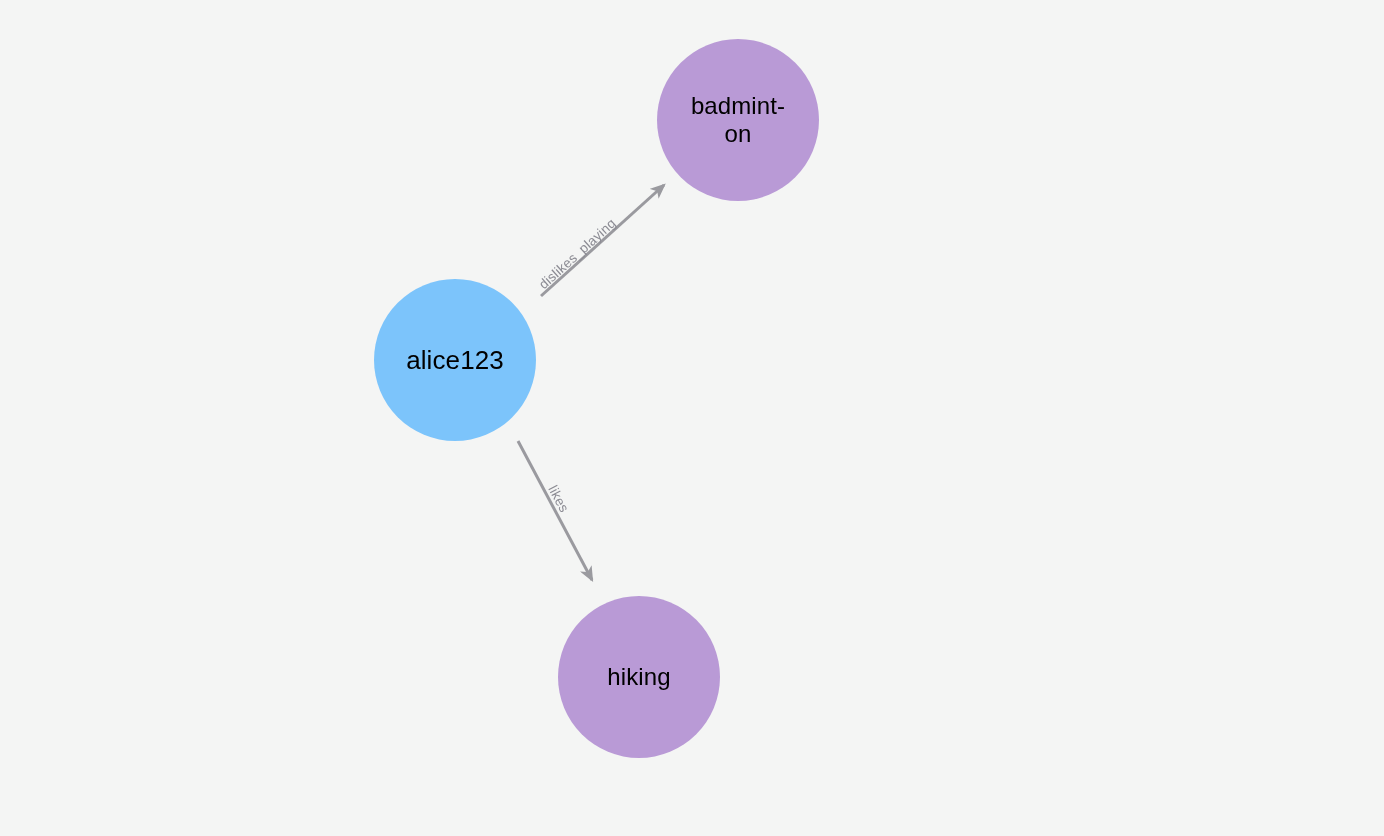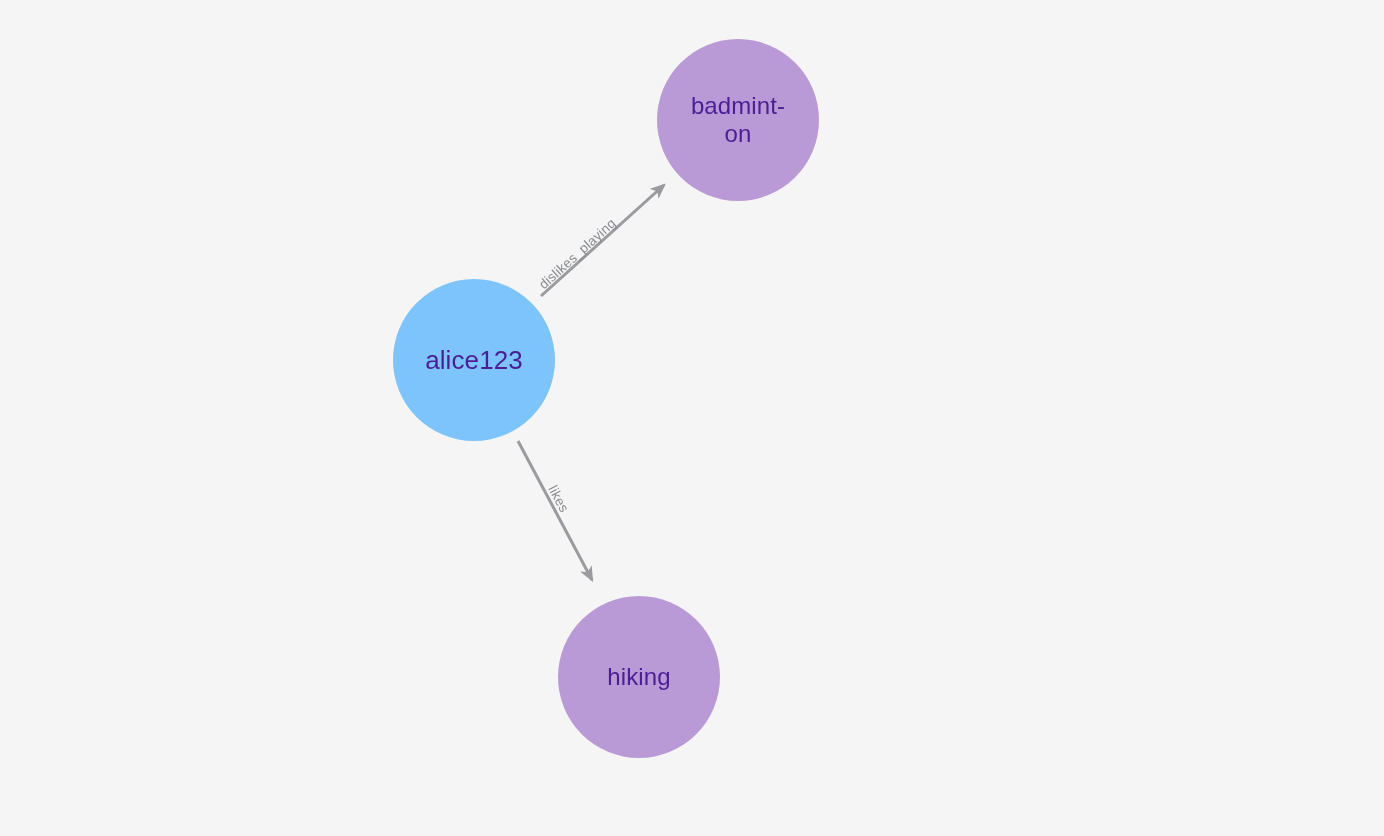--- a/index.html
+++ b/index.html
@@ -30,21 +30,21 @@
     position: absolute;
     border-radius: 50%;
     display: flex;
     align-items: center;
     justify-content: center;
     text-align: center;
     box-sizing: border-box;
     cursor: pointer;
   }
   .node-label {
-    color: #4c1d95;
+    color: #000000;
     line-height: 1.16;
     letter-spacing: 0.1px;
     user-select: none;
     white-space: pre-line;
     padding: 0 6px;
   }
   .node-person .node-label {
     font-size: 26px;
   }
   .node-interest .node-label {
@@ -70,21 +70,21 @@
       <marker id="arrowhead" markerWidth="5.2" markerHeight="4.4" refX="4.4" refY="2.2" orient="auto" markerUnits="strokeWidth">
         <path d="M0,0 L5.2,2.2 L0,4.4 L1.35,2.2 Z" fill="#9a9a9f"></path>
       </marker>
     </defs>
 
     <line class="edge-line" x1="541" y1="296" x2="664" y2="185" stroke="#9a9a9f" stroke-width="3" marker-end="url(#arrowhead)"></line>
 
     <line class="edge-line" x1="518" y1="441" x2="592" y2="580" stroke="#9a9a9f" stroke-width="3" marker-end="url(#arrowhead)"></line>
   </svg>
 
-  <div class="node node-person" style="left:393px; top:279px; width:162px; height:162px; background:#7cc4fb;">
+  <div class="node node-person" style="left:374px; top:279px; width:162px; height:162px; background:#7cc4fb;">
     <span class="node-label">alice123</span>
   </div>
 
   <div class="node node-interest" style="left:657px; top:39px; width:162px; height:162px; background:#b99ad6;">
     <span class="node-label">badmint-
 on</span>
   </div>
 
   <div class="node node-interest" style="left:558px; top:596px; width:162px; height:162px; background:#b99ad6;text-align:center;">
     <span class="node-label">hiking</span>

